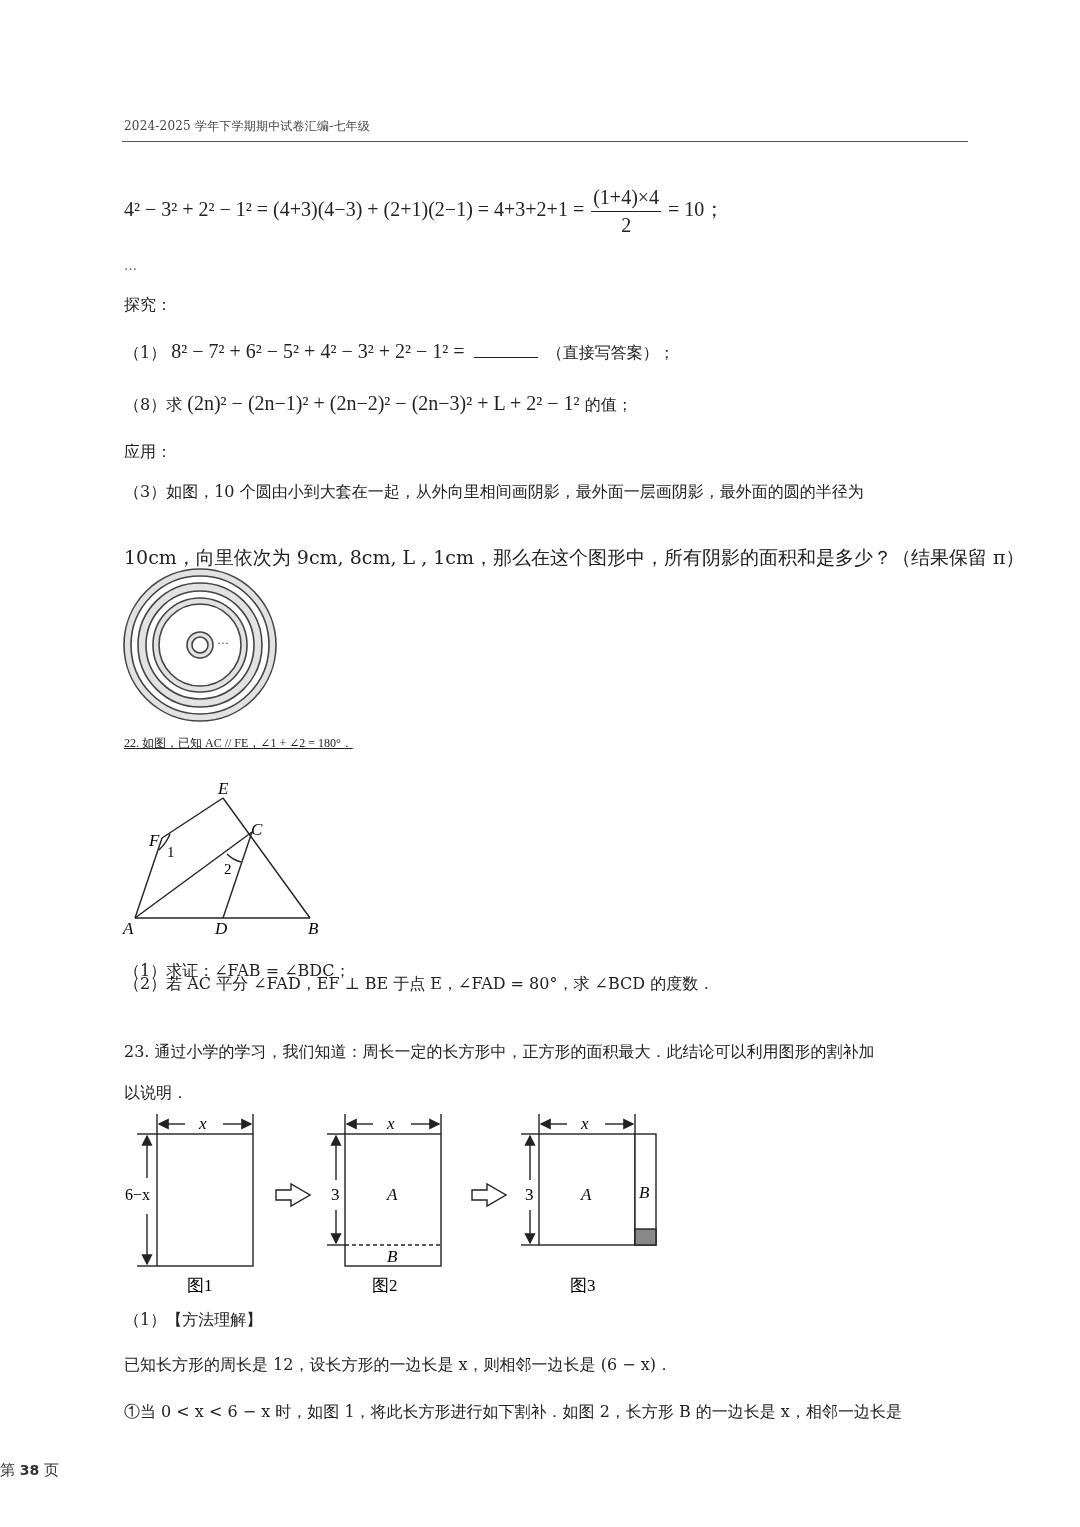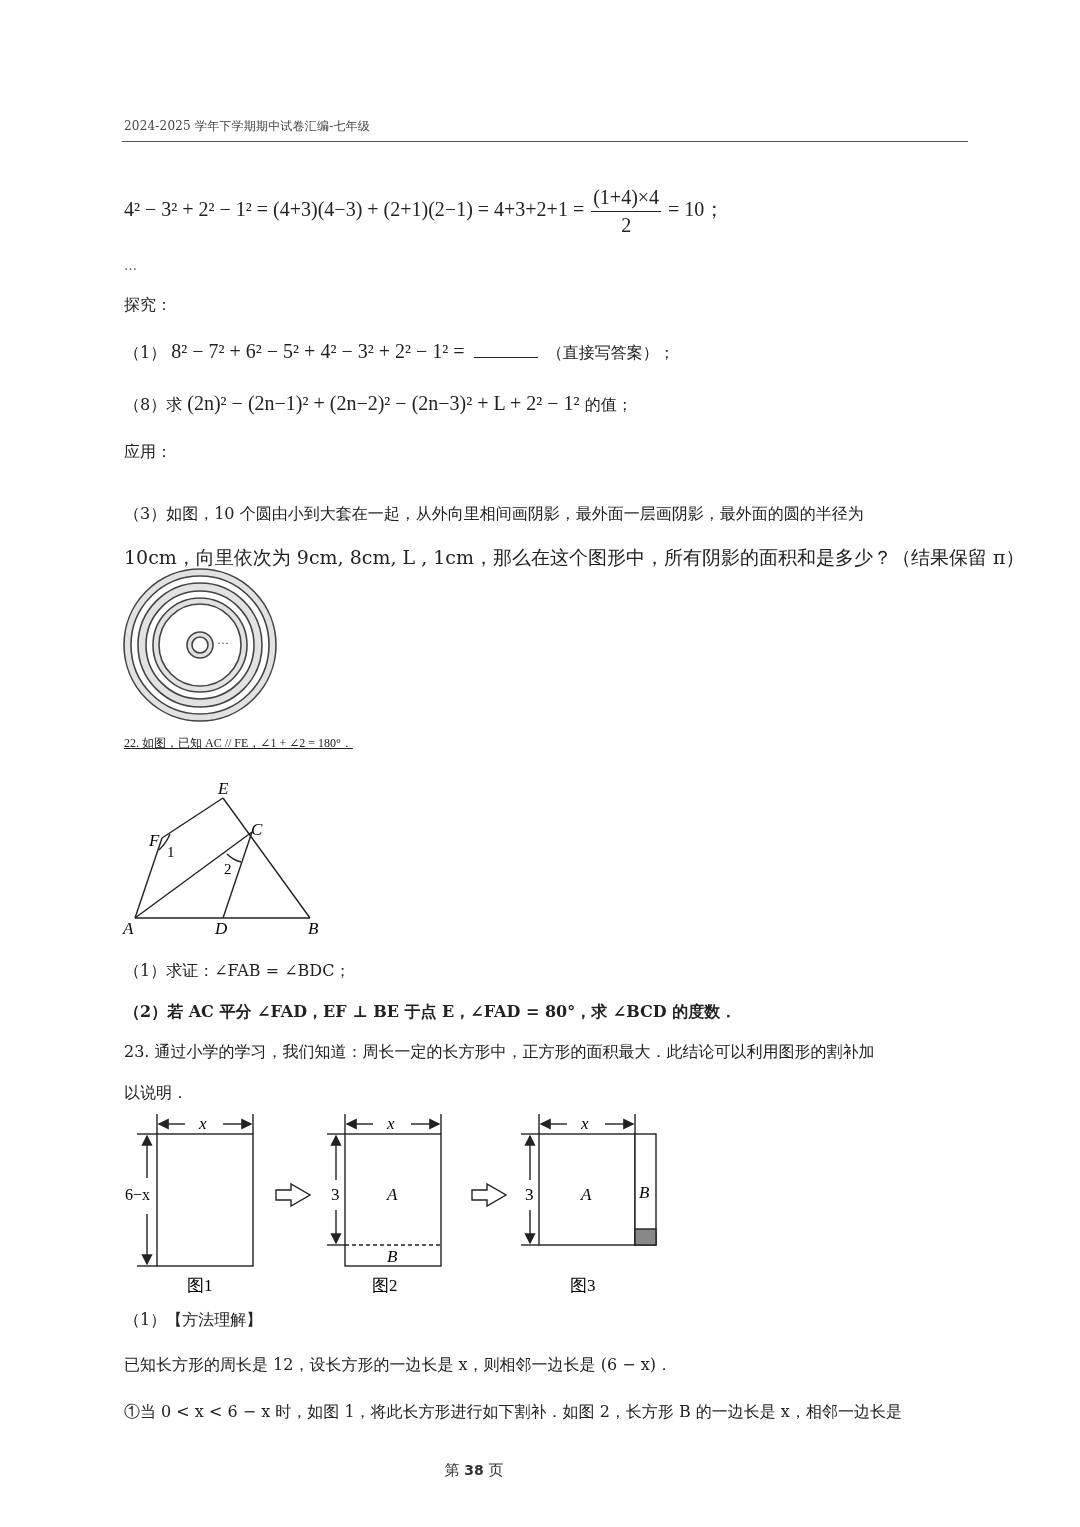--- a/index.html
+++ b/index.html
@@ -7,21 +7,21 @@
          font-family: "DejaVu Serif", "Liberation Serif", serif; color: #222; }
   .abs { position: absolute; }
   .header-text { left: 124px; top: 118px; font-size: 12px; color: #444; letter-spacing: 0.2px; }
   .header-rule { left: 122px; top: 141px; width: 846px; height: 1px; background: #555; }
   .line { left: 124px; font-size: 16px; white-space: nowrap; color: #222; }
   .math { font-family: "Liberation Serif", "DejaVu Serif", serif; font-size: 20px; }
   .frac { display: inline-block; vertical-align: middle; text-align: center; margin: 0 2px; }
   .frac .num { display: block; border-bottom: 1px solid #222; padding: 0 2px 2px; }
   .frac .den { display: block; padding-top: 2px; }
   .blank { display: inline-block; width: 64px; border-bottom: 1px solid #222; height: 14px; vertical-align: baseline; margin: 0 4px; }
-  .footer { left: 12px; width: 924px; top: 1461px; text-align: center; font-size: 15px; color: #333; }
+  .footer { left: 0; width: 924px; top: 1461px; font-size: 15px; color: #333; }
   .footer b { font-family: "DejaVu Sans", sans-serif; font-size: 14px; }
   svg text { font-family: "Liberation Serif", "DejaVu Serif", serif; }
 </style>
 </head>
 <body>
 
 <div class="abs header-text">2024-2025 学年下学期期中试卷汇编-七年级</div>
 <div class="abs header-rule"></div>
 
 <div class="abs line math" style="top:186px;">
@@ -45,21 +45,21 @@
   <span>（直接写答案）；</span>
 </div>
 
 <div class="abs line" style="top:392px;">
   <span>（8）求</span>
   <span class="math">(2n)² − (2n−1)² + (2n−2)² − (2n−3)² + L + 2² − 1²</span>
   <span>的值；</span>
 </div>
 
 <div class="abs line" style="top:442px;">应用：</div>
-<div class="abs line" style="top:504px;">（3）如图，10 个圆由小到大套在一起，从外向里相间画阴影，最外面一层画阴影，最外面的圆的半径为</div>
+<div class="abs line" style="top:482px;">（3）如图，10 个圆由小到大套在一起，从外向里相间画阴影，最外面一层画阴影，最外面的圆的半径为</div>
 <div class="abs line" style="top:545px;font-size:19px;">10cm，向里依次为 9cm, 8cm, L , 1cm，那么在这个图形中，所有阴影的面积和是多少？（结果保留 π）</div>
 
 <svg class="abs" style="left:122px;top:566px;" width="158" height="158" viewBox="0 0 158 158">
   <g stroke="#444" stroke-width="1.6">
     <circle cx="78" cy="79" r="76" fill="#e2e2e2"></circle>
     <circle cx="78" cy="79" r="69" fill="#ffffff"></circle>
     <circle cx="78" cy="79" r="62" fill="#e2e2e2"></circle>
     <circle cx="78" cy="79" r="54" fill="#ffffff"></circle>
     <circle cx="78" cy="79" r="47" fill="#e2e2e2"></circle>
     <circle cx="78" cy="79" r="41" fill="#ffffff"></circle>
@@ -87,21 +87,21 @@
   <text x="136" y="63" font-size="17" font-style="italic">C</text>
   <text x="34" y="74" font-size="17" font-style="italic">F</text>
   <text x="52" y="85" font-size="15">1</text>
   <text x="109" y="102" font-size="15">2</text>
   <text x="8" y="162" font-size="17" font-style="italic">A</text>
   <text x="100" y="162" font-size="17" font-style="italic">D</text>
   <text x="193" y="162" font-size="17" font-style="italic">B</text>
 </svg>
 
 <div class="abs line" style="top:961px;">（1）求证：∠FAB = ∠BDC；</div>
-<div class="abs line" style="top:1002px;font-weight:bold;">（2）若 AC 平分 ∠FAD，EF ⊥ BE 于点 E，∠FAD = 80°，求 ∠BCD 的度数．</div>
+<div class="abs line" style="top:974px;">（2）若 AC 平分 ∠FAD，EF ⊥ BE 于点 E，∠FAD = 80°，求 ∠BCD 的度数．</div>
 
 <div class="abs line" style="top:1042px;">23. 通过小学的学习，我们知道：周长一定的长方形中，正方形的面积最大．此结论可以利用图形的割补加</div>
 <div class="abs line" style="top:1083px;">以说明．</div>
 
 <svg class="abs" style="left:115px;top:1110px;" width="560" height="190" viewBox="0 0 560 190">
   <defs>
     <marker id="arr" markerWidth="8" markerHeight="8" refX="7" refY="4" orient="auto">
       <path d="M0,0 L8,4 L0,8 Z" fill="#222"></path>
     </marker>
   </defs>

